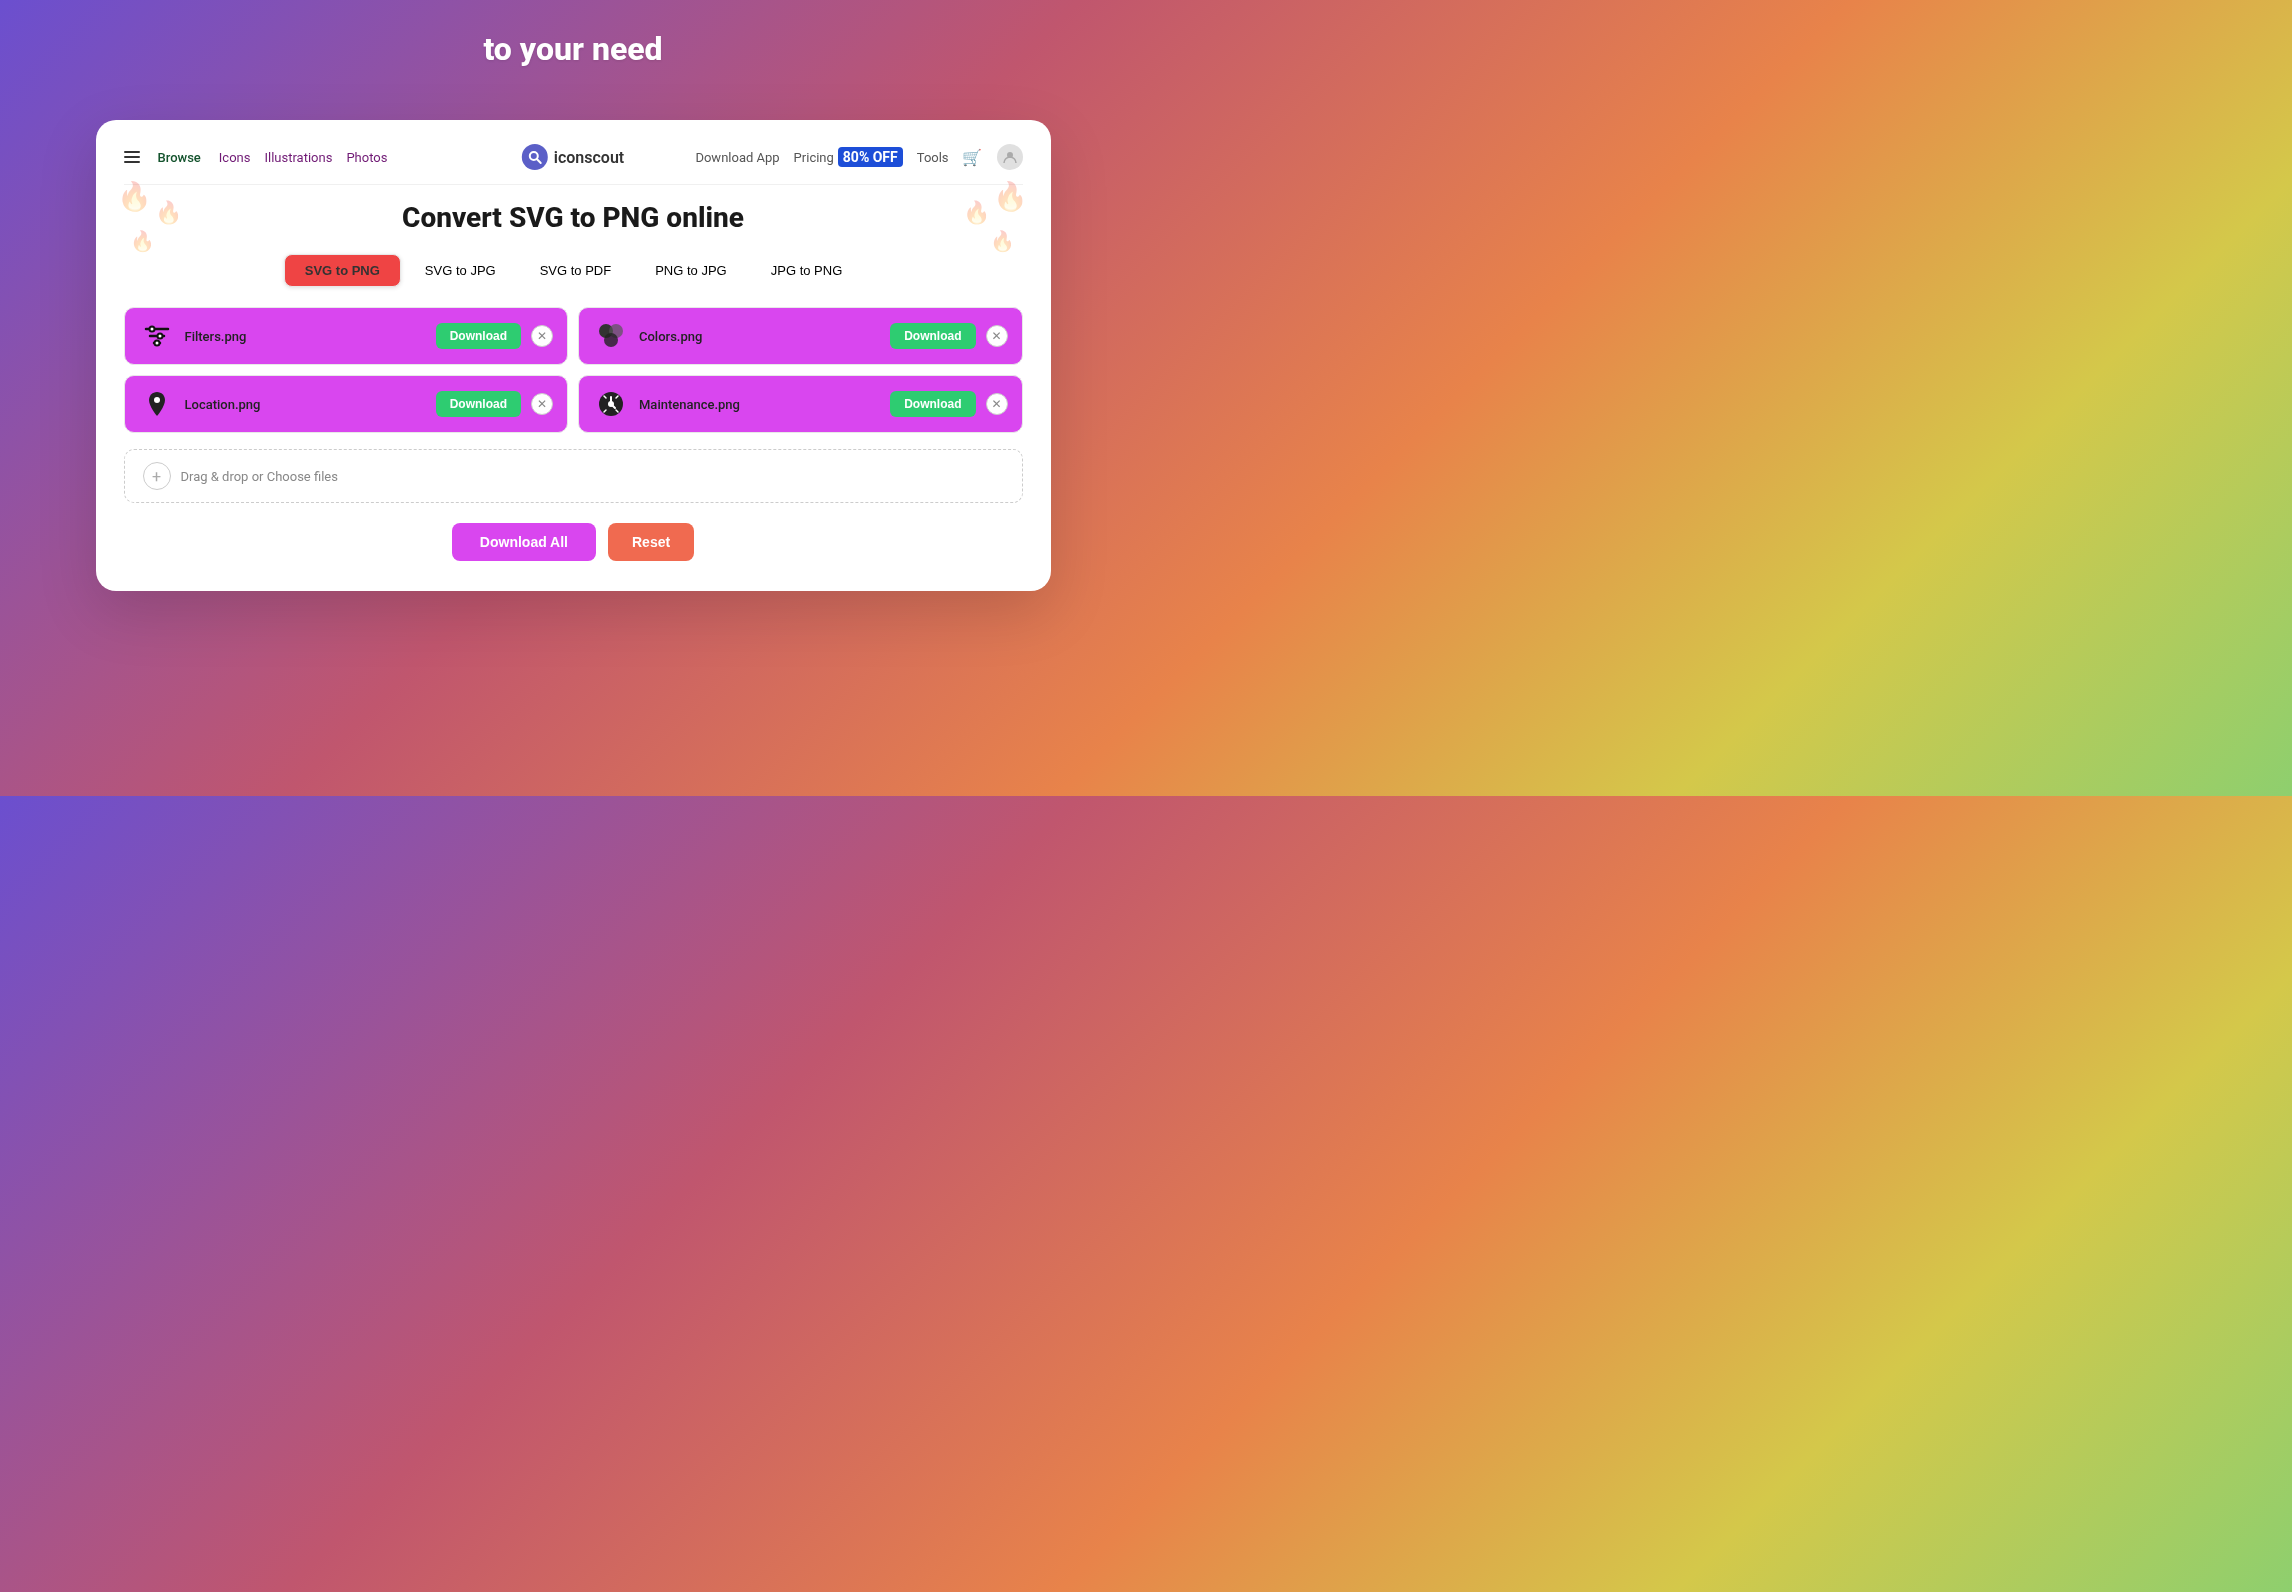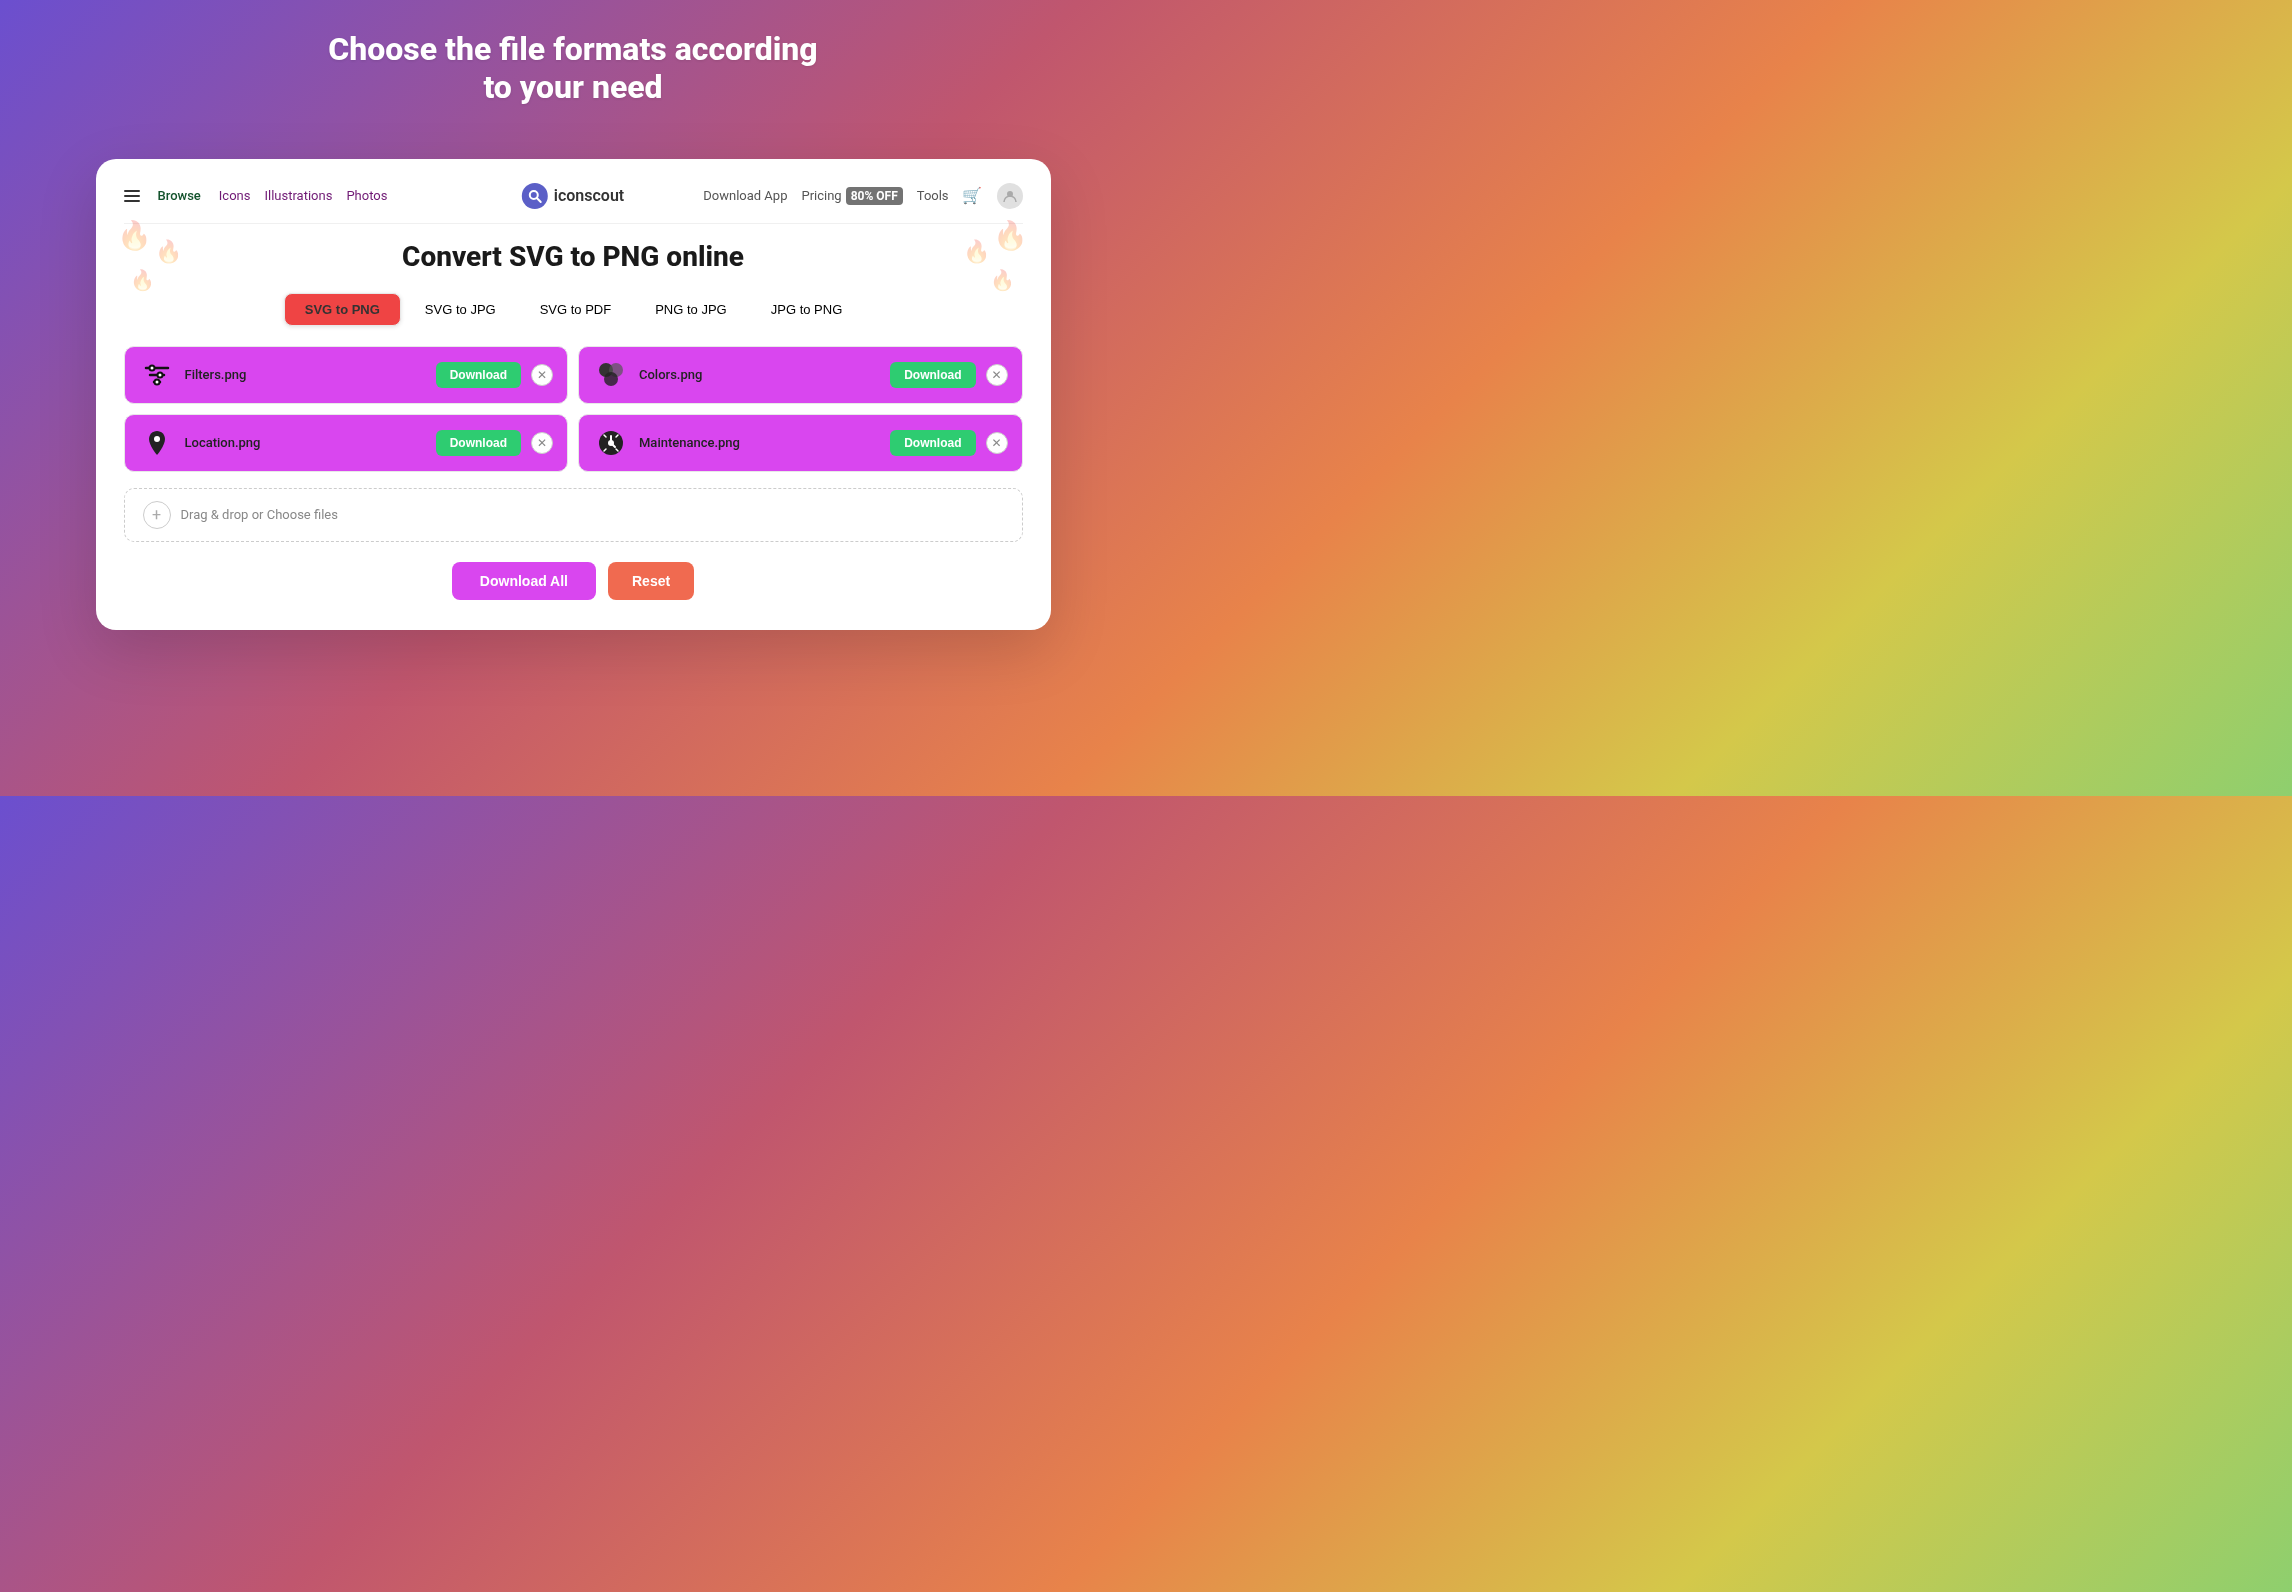--- a/index.html
+++ b/index.html
@@ -111,23 +111,23 @@
       font-size: 13px;
       color: #555;
       text-decoration: none;
     }
     .pricing-badge {
       display: flex;
       align-items: center;
       gap: 4px;
     }
     .off-badge {
-      background: #737373;
-      color: white;
-      font-size: 12px;
+      background: #1d4ed8;
+      color: white;
+      font-size: 14px;
       font-weight: 700;
       padding: 2px 5px;
       border-radius: 4px;
     }
     .cart-icon {
       font-size: 16px;
       color: #555;
       cursor: pointer;
     }
     .avatar {
@@ -307,21 +307,20 @@
       font-size: 14px;
       font-weight: 600;
       cursor: pointer;
     }
   </style>
 </head>
 <body>
 
 <div style="text-align:center;margin-bottom:24px;">
   <div class="header-text">
-    <div>Choose the file formats according</div>
     <div>to your need</div>
   </div>
 </div>
 
 <div class="card">
 
   <div class="flame-deco flame-1">🔥</div>
   <div class="flame-deco flame-2">🔥</div>
   <div class="flame-deco flame-3">🔥</div>
   <div class="flame-deco flame-4">🔥</div>

